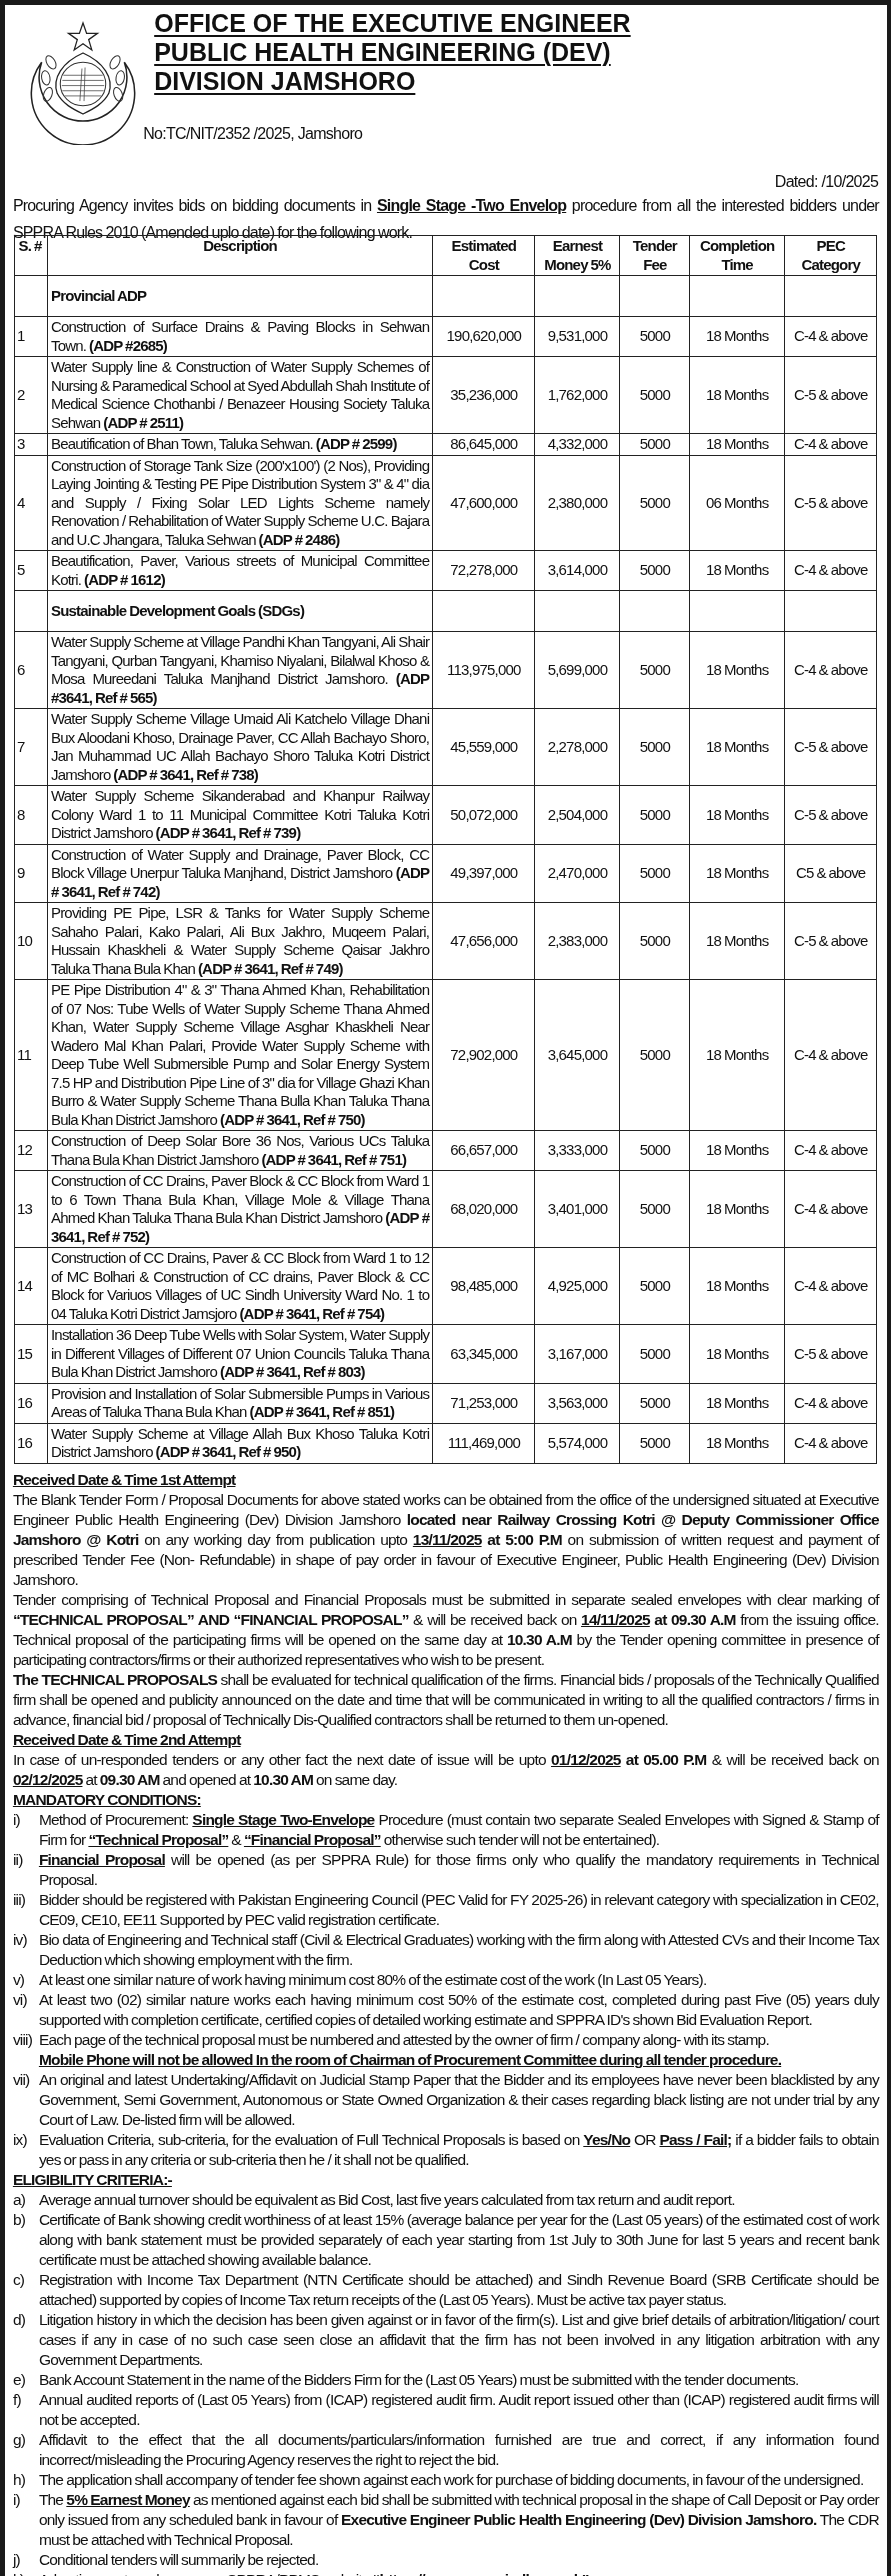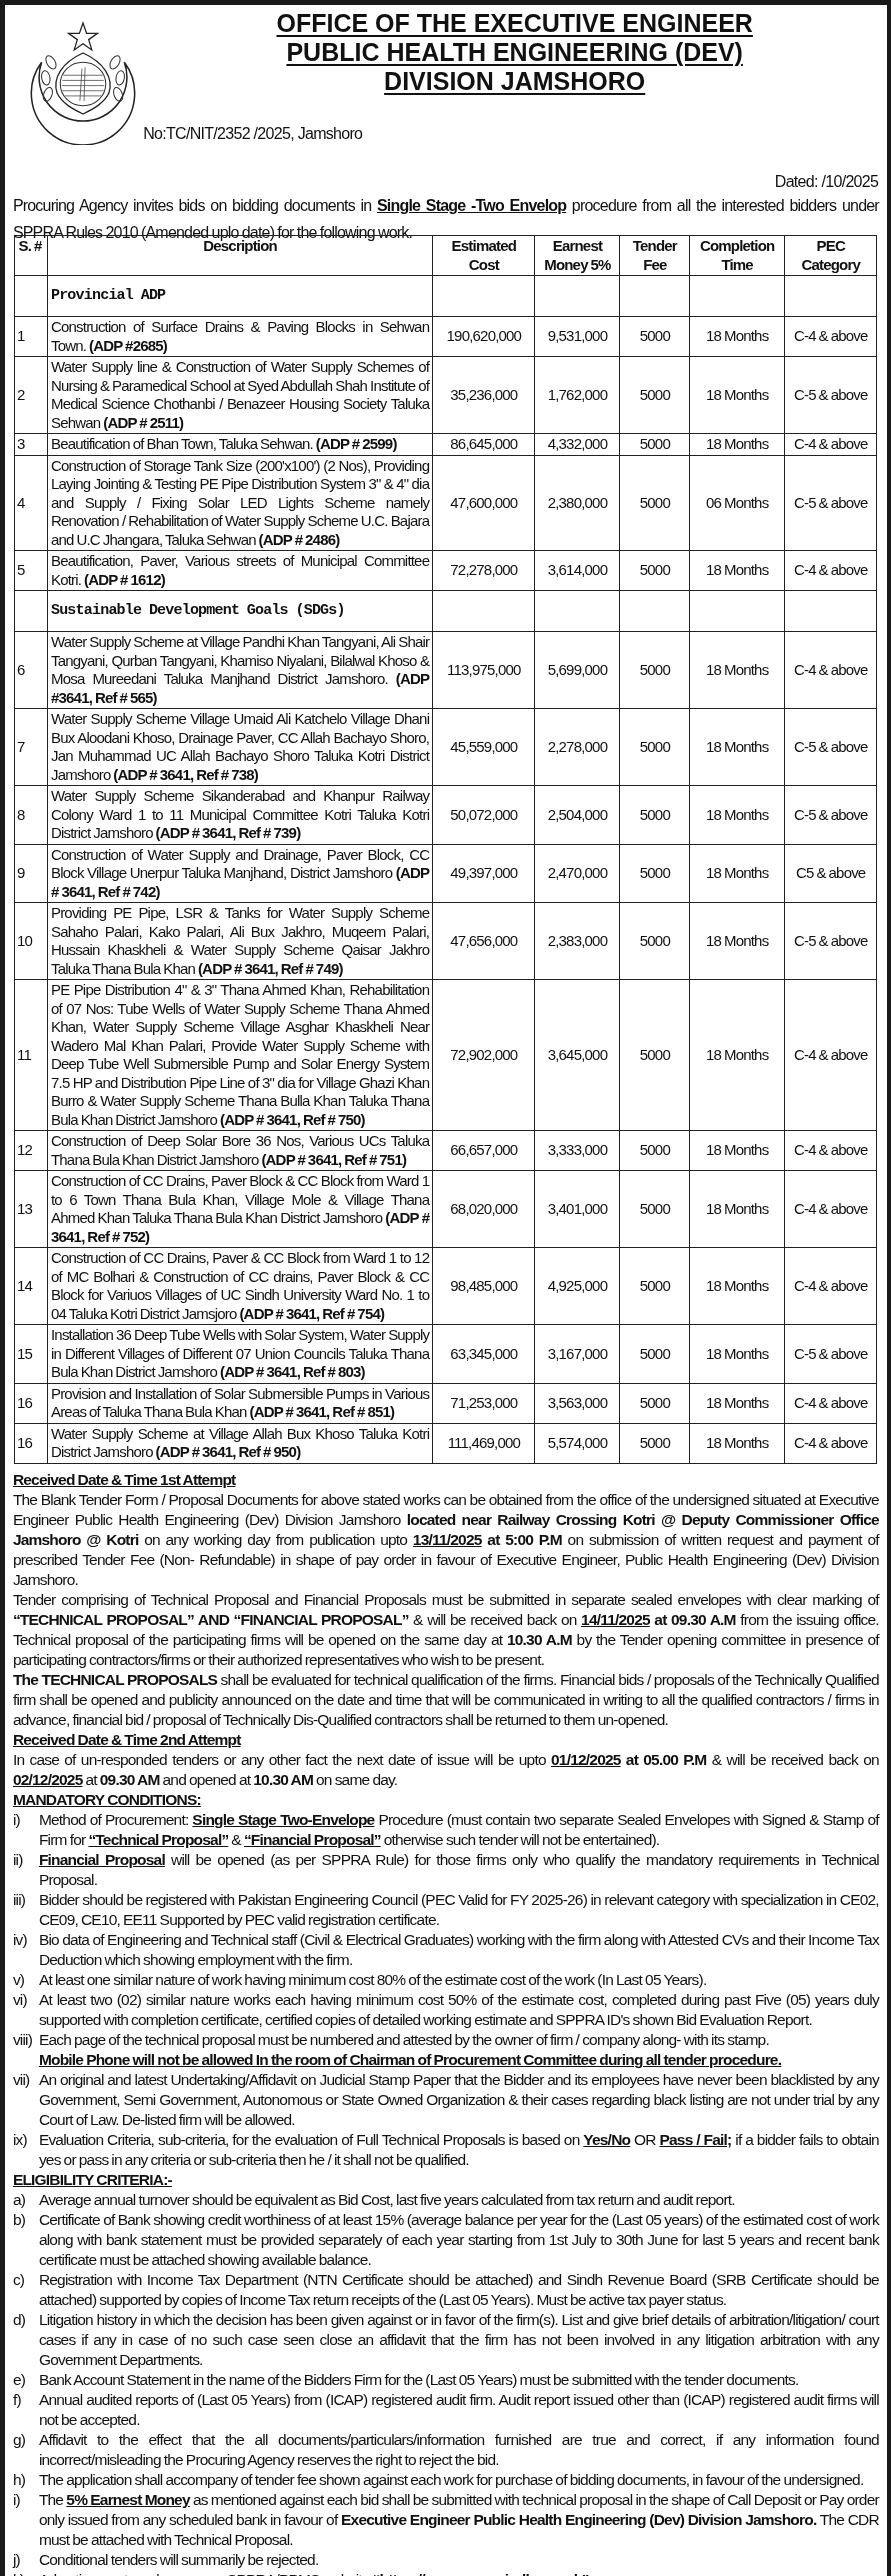--- a/index.html
+++ b/index.html
@@ -8,40 +8,40 @@
     position: absolute; left: 0; top: 0; width: 892px; height: 2981px;
     background: #1a1a1a;
   }
   .page {
     position: absolute; left: 5.2px; top: 5.2px; width: 882px; height: 2960px;
     background: #ffffff; color: #111;
     font-family: "Liberation Sans", sans-serif;
   }
   .narrow { letter-spacing: -0.8px; word-spacing: -0.5px; }
   .logo { position: absolute; left: 15.5px; top: 15.5px; width: 124px; height: 124px; }
-  .hdr { position: absolute; left: 149px; width: 721px; text-align: center; font-weight: bold; }
+  .hdr { position: absolute; left: 149px; width: 721px; font-weight: bold; }
   .h1 { font-size: 25px; line-height: 29px; text-decoration: underline; text-decoration-thickness: 2.1px; text-underline-offset: 2.6px; }
   .addr { font-size: 16.5px; text-decoration: underline; text-decoration-thickness: 1.5px; letter-spacing: -0.7px; }
   .refline { position: absolute; top: 120px; font-size: 16px; letter-spacing: -0.7px; }
   .banner {
     position: absolute; left: 7.7px; top: 142px; width: 866px; height: 45px;
     background: #141414; color: #fff; text-align: center;
     font-weight: bold; font-size: 42px; line-height: 45px; letter-spacing: -0.5px;
   }
   .intro { position: absolute; left: 7.7px; top: 187px; width: 866px; font-size: 16px; line-height: 27px; text-align: justify; }
   table.tender {
     position: absolute; left: 9.3px; top: 230px; width: 863px;
     border-collapse: collapse; font-size: 15px; line-height: 18.5px;
   }
   table.tender th, table.tender td { border: 1px solid #222; vertical-align: middle; padding: 1px 3.1px; }
   table.tender th { font-weight: bold; vertical-align: top; text-align: center; }
   table.tender td.sn { text-align: left; padding: 1px 1.5px; }
   table.tender td.desc { text-align: justify; }
   table.tender td.num { text-align: center; white-space: nowrap; }
-  table.tender tr.section td { font-weight: bold; vertical-align: middle; height: 38px; font-family: Liberation Mono, monospace; }
+  table.tender tr.section td { font-weight: bold; vertical-align: middle; height: 38px; }
   .col-sn { width: 23px; } .col-desc { width: 352px; } .col-est { width: 88px; }
   .col-em { width: 72px; } .col-fee { width: 58px; } .col-time { width: 81px; } .col-pec { width: 79px; }
   .body-text { position: absolute; left: 7.7px; width: 866px; font-size: 15.5px; line-height: 20px; }
   .body-text p { margin: 0; text-align: justify; }
   .h-u { font-weight: bold; text-decoration: underline; }
   .li { display: flex; }
   .li .mk { width: 26px; flex: 0 0 26px; }
   .li .tx { flex: 1; text-align: justify; }
 </style>
 </head>

